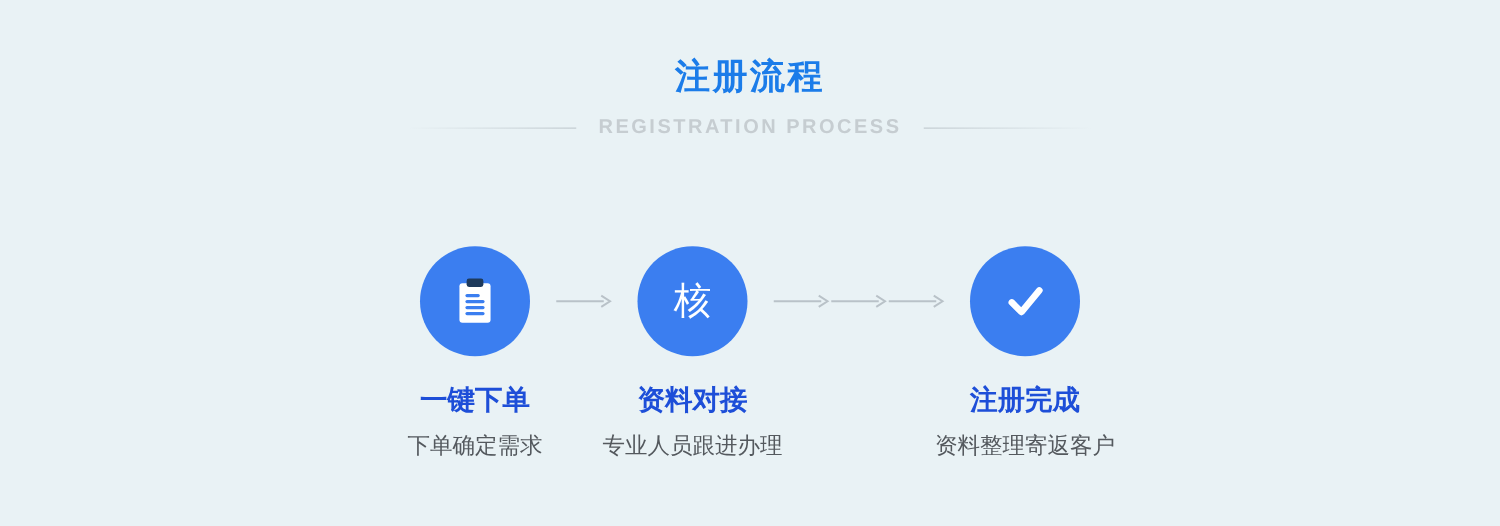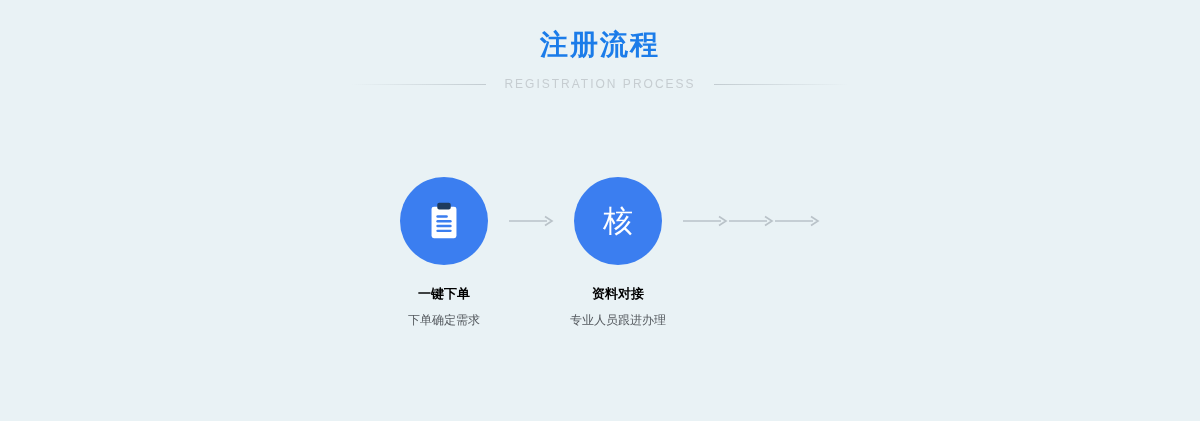--- a/index.html
+++ b/index.html
@@ -9,20 +9,21 @@
     height: 421px;
     overflow: hidden;
     background: #e9f2f5;
     font-family: "Liberation Sans", "DejaVu Sans", sans-serif;
   }
   .section {
     width: 1200px;
     height: 348px;
     box-sizing: border-box;
     padding-top: 26px;
+    margin-top: 16px;
   }
   .title {
     margin: 0;
     text-align: center;
     font-size: 28px;
     font-weight: bold;
     color: #1b7ce9;
     letter-spacing: 2px;
   }
   .subtitle-row {
@@ -37,24 +38,24 @@
   }
   .decor-line.left {
     background: linear-gradient(to right, rgba(190,200,206,0), #c3ccd1);
     margin-right: 18px;
   }
   .decor-line.right {
     background: linear-gradient(to left, rgba(190,200,206,0), #c3ccd1);
     margin-left: 18px;
   }
   .subtitle {
-    font-size: 12px;
+    font-size: 16px;
     color: #c6cdd1;
     letter-spacing: 2px;
-    font-weight: normal;
+    font-weight: bold;
   }
   .steps {
     margin-top: 86px;
     display: flex;
     justify-content: center;
     align-items: flex-start;
   }
   .step {
     width: 128px;
     display: flex;
@@ -71,28 +72,28 @@
     justify-content: center;
   }
   .glyph {
     color: #ffffff;
     font-size: 30px;
     line-height: 1;
     font-weight: 500;
   }
   .step-title {
     margin-top: 20px;
-    font-size: 13px;
+    font-size: 22px;
     font-weight: bold;
-    color: #000000;
+    color: #1d4ed8;
     white-space: nowrap;
   }
   .step-desc {
     margin-top: 9px;
-    font-size: 12px;
+    font-size: 18px;
     color: #54595e;
     white-space: nowrap;
   }
   .arrow {
     width: 46px;
     height: 88px;
     display: flex;
     align-items: center;
     justify-content: center;
     flex-shrink: 0;
@@ -159,15 +160,24 @@
     </div>
 
 
     <div class="arrow">
       <svg width="46" height="14" viewBox="0 0 46 14" aria-hidden="true">
         <line x1="1" y1="7" x2="39" y2="7" stroke="#b9c2c8" stroke-width="1.6"></line>
         <path d="M37 2.5 L44 7 L37 11.5" fill="none" stroke="#b9c2c8" stroke-width="1.6"></path>
       </svg>
     </div>
 
+    <div class="step">
+      <div class="circle">
+        <svg viewBox="0 0 48 48" width="46" height="46" aria-hidden="true">
+          <path d="M13 25 L21 33 L36 15" stroke="#ffffff" stroke-width="5.5" fill="none" stroke-linecap="round" stroke-linejoin="round"></path>
+        </svg>
+      </div>
+      <div class="step-title">注册完成</div>
+      <div class="step-desc">资料整理寄返客户</div>
+    </div>
 
   </div>
 </div>
 
 </body></html>

